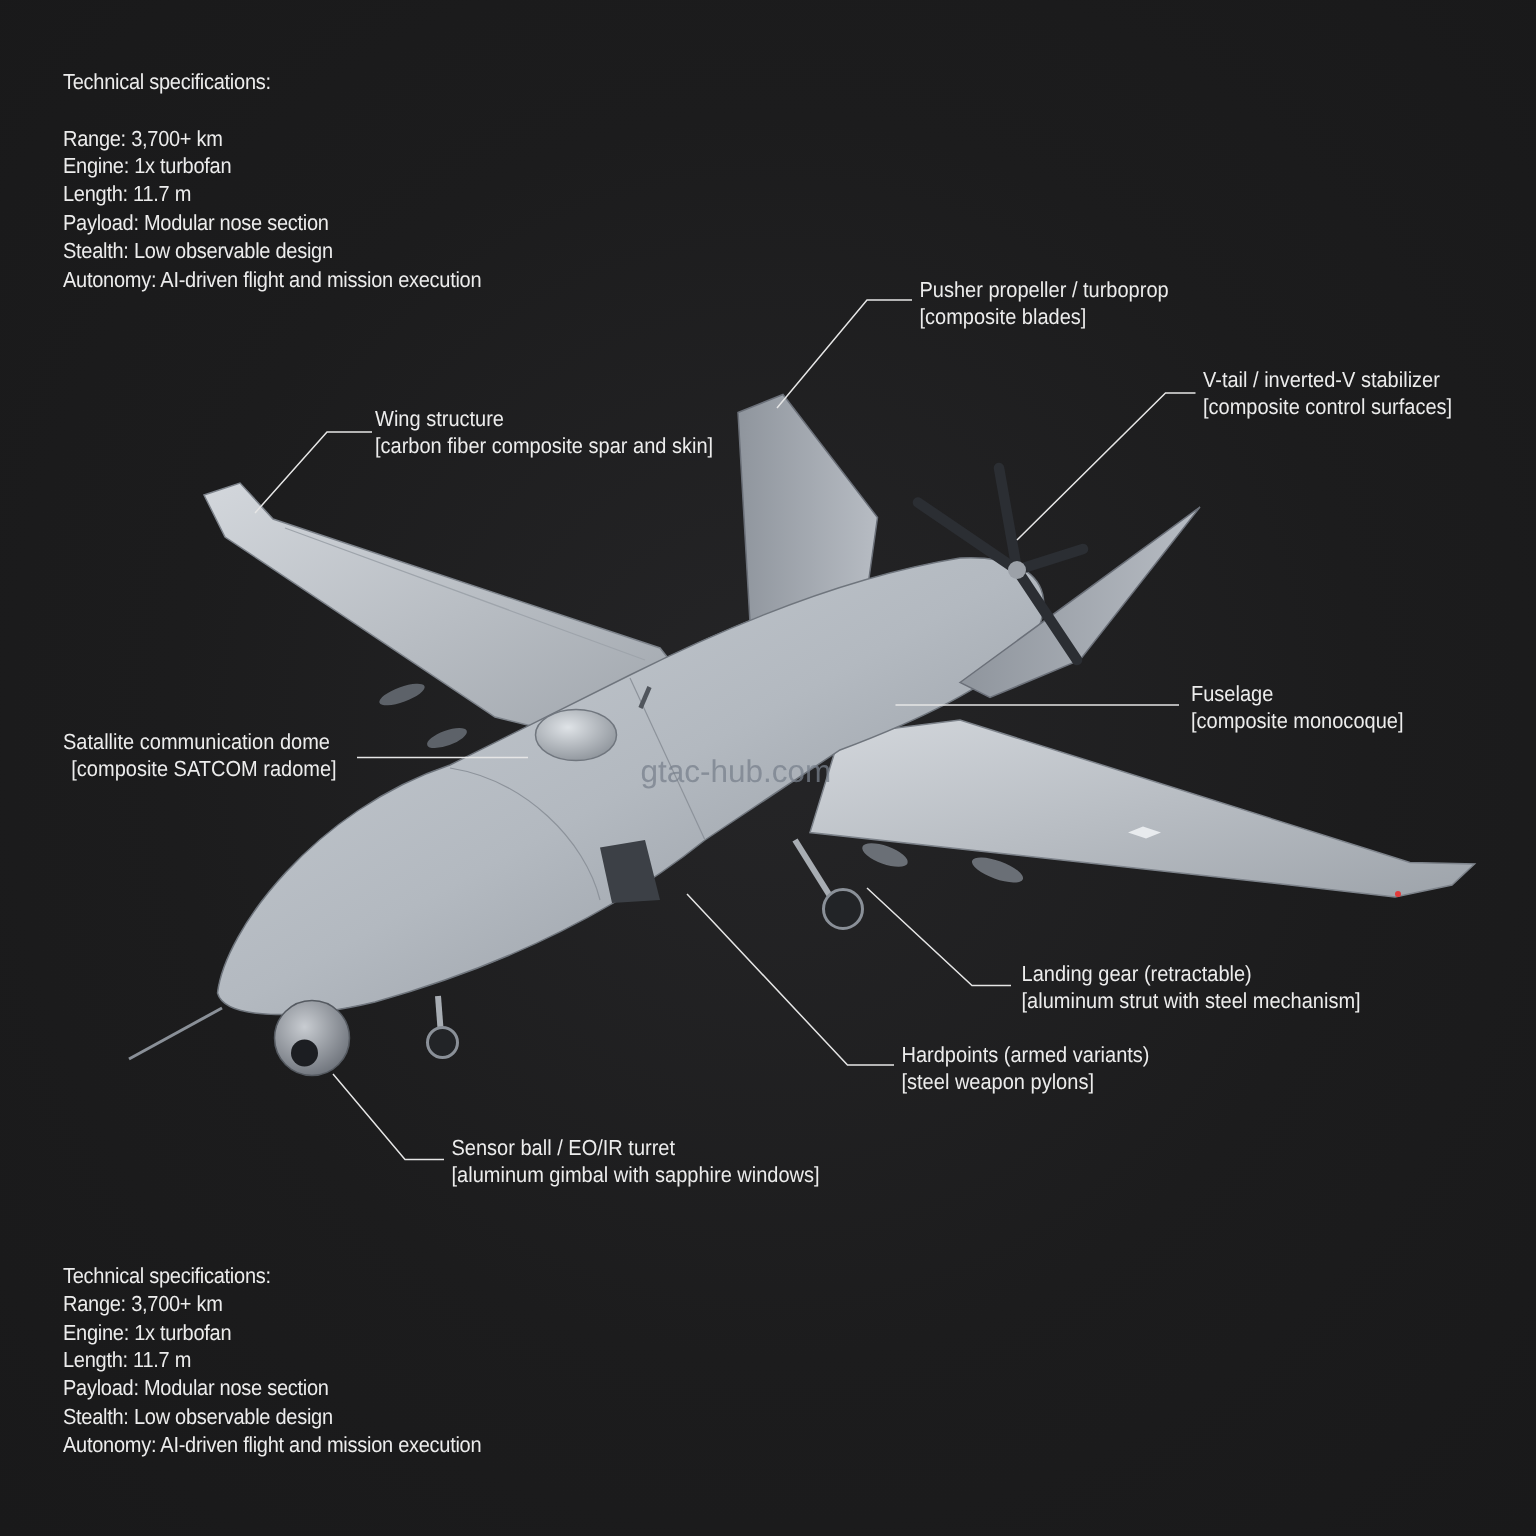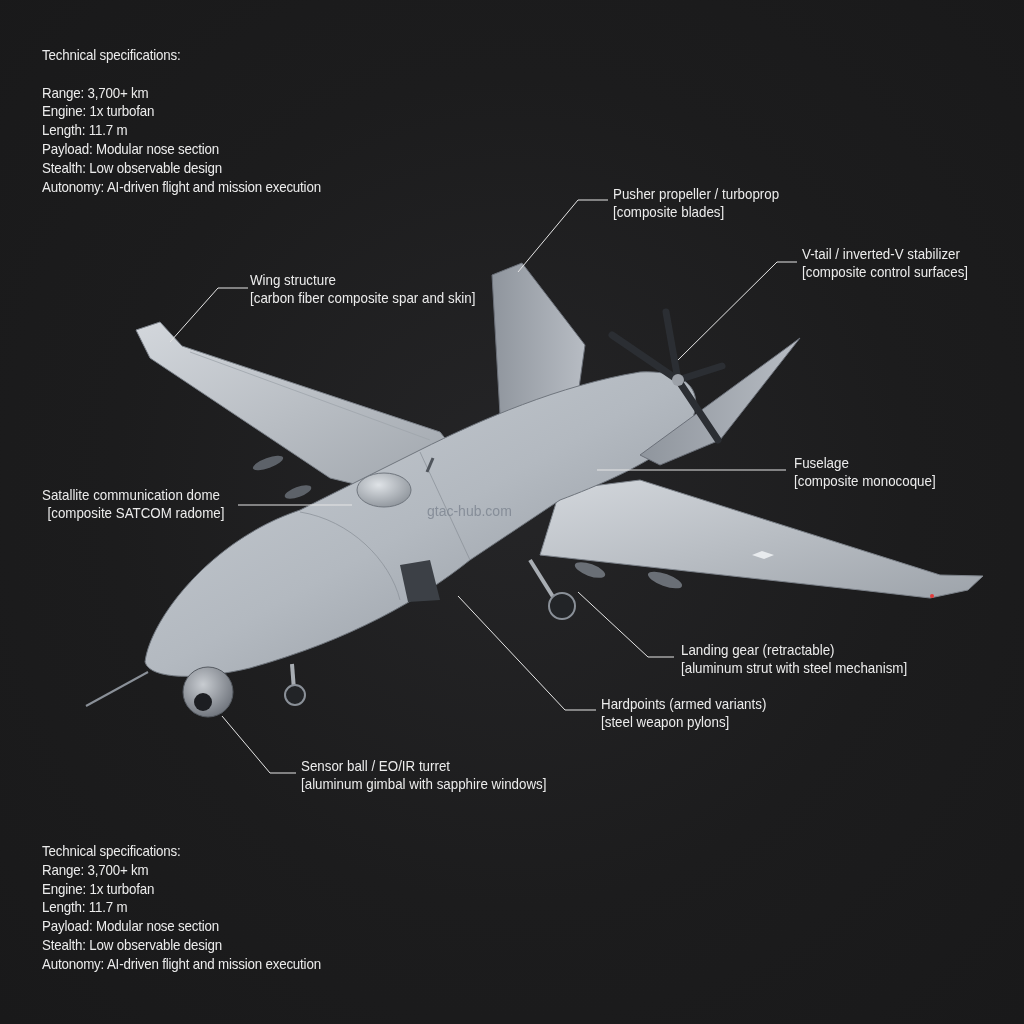--- a/index.html
+++ b/index.html
@@ -25,21 +25,21 @@
   .specs .line { white-space:nowrap; }
   .callout {
     position:absolute;
     font-size:14.5px; line-height:18px;
     color:#ececec; white-space:nowrap;
     transform:scaleX(0.92); transform-origin:left top;
   }
   svg.scene { position:absolute; left:0; top:0; }
   .watermark {
     position:absolute; left:427px; top:503px;
-    font-size:14px; color:rgba(120,128,140,0.75);
+    font-size:21px; color:rgba(120,128,140,0.75);
   }
 </style>
 </head>
 <body>
 
 <div class="bgglow"></div>
 
 <svg class="scene" width="1024" height="1024" viewBox="0 0 1024 1024">
   <defs>
     <linearGradient id="gWing" x1="0" y1="0" x2="1" y2="1">

